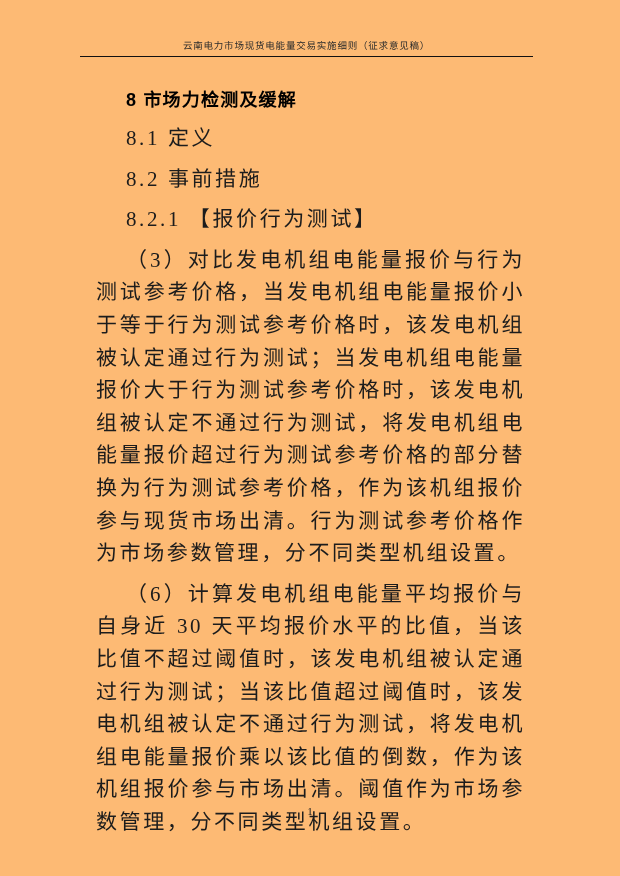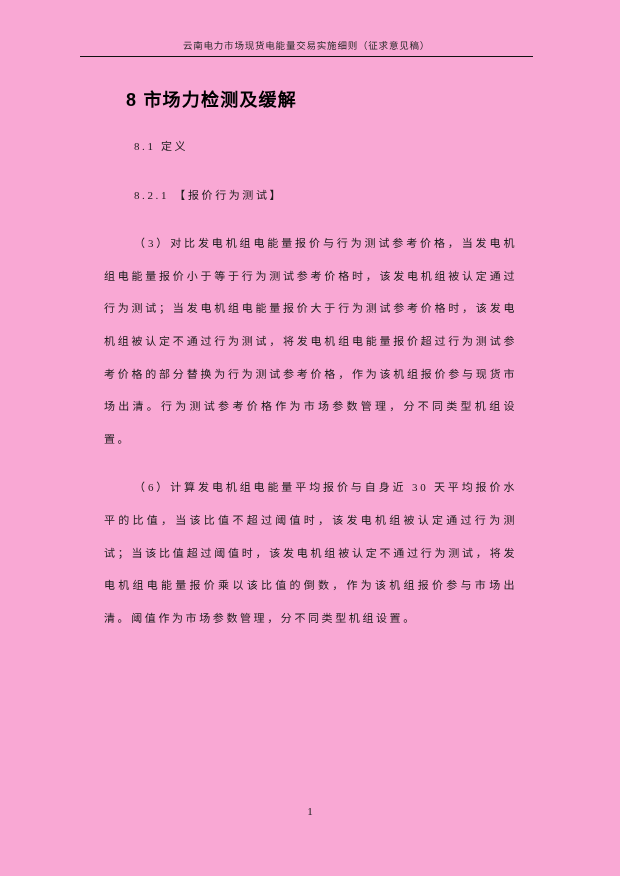--- a/index.html
+++ b/index.html
@@ -5,21 +5,21 @@
 <style>
   html, body {
     margin: 0;
     padding: 0;
     background: #ffffff;
   }
   .page {
     position: relative;
     width: 620px;
     height: 876px;
-    background: #f9a8d4;
+    background: #fdba74;
     overflow: hidden;
     color: #1c1c1c;
     font-family: "Liberation Serif", "DejaVu Serif", serif;
   }
   .running-header {
     position: absolute;
     top: 38px;
     left: 80px;
     width: 453px;
     text-align: center;
@@ -46,22 +46,22 @@
     margin: 8px;
     font-family: "Liberation Sans", "DejaVu Sans", sans-serif;
     font-weight: bold;
     font-size: 18px;
     line-height: 27px;
     letter-spacing: 1.2px;
     text-indent: 30px;
     color: #000000;
   }
   .para {
-    margin: 16px;
-    font-size: 11px;
+    margin: 8px;
+    font-size: 21px;
     line-height: 32.6px;
     letter-spacing: 2.6px;
     text-align: justify;
     text-justify: inter-character;
     text-indent: 30px;
     color: #1c1c1c;
   }
   .footer {
     position: absolute;
     top: 801px;
@@ -84,20 +84,21 @@
 
   <div class="header-rule"></div>
 
   <div class="content">
 
     <h1 class="section-heading">8 市场力检测及缓解</h1>
 
     <p class="para">8.1 定义</p>
 
 
+    <p class="para">8.2 事前措施</p>
 
     <p class="para">8.2.1 【报价行为测试】</p>
 
     <p class="para">（3）对比发电机组电能量报价与行为测试参考价格，当发电机组电能量报价小于等于行为测试参考价格时，该发电机组被认定通过行为测试；当发电机组电能量报价大于行为测试参考价格时，该发电机组被认定不通过行为测试，将发电机组电能量报价超过行为测试参考价格的部分替换为行为测试参考价格，作为该机组报价参与现货市场出清。行为测试参考价格作为市场参数管理，分不同类型机组设置。</p>
 
     <p class="para">（6）计算发电机组电能量平均报价与自身近 30 天平均报价水平的比值，当该比值不超过阈值时，该发电机组被认定通过行为测试；当该比值超过阈值时，该发电机组被认定不通过行为测试，将发电机组电能量报价乘以该比值的倒数，作为该机组报价参与市场出清。阈值作为市场参数管理，分不同类型机组设置。</p>
 
   </div>
 
   <div class="footer">

